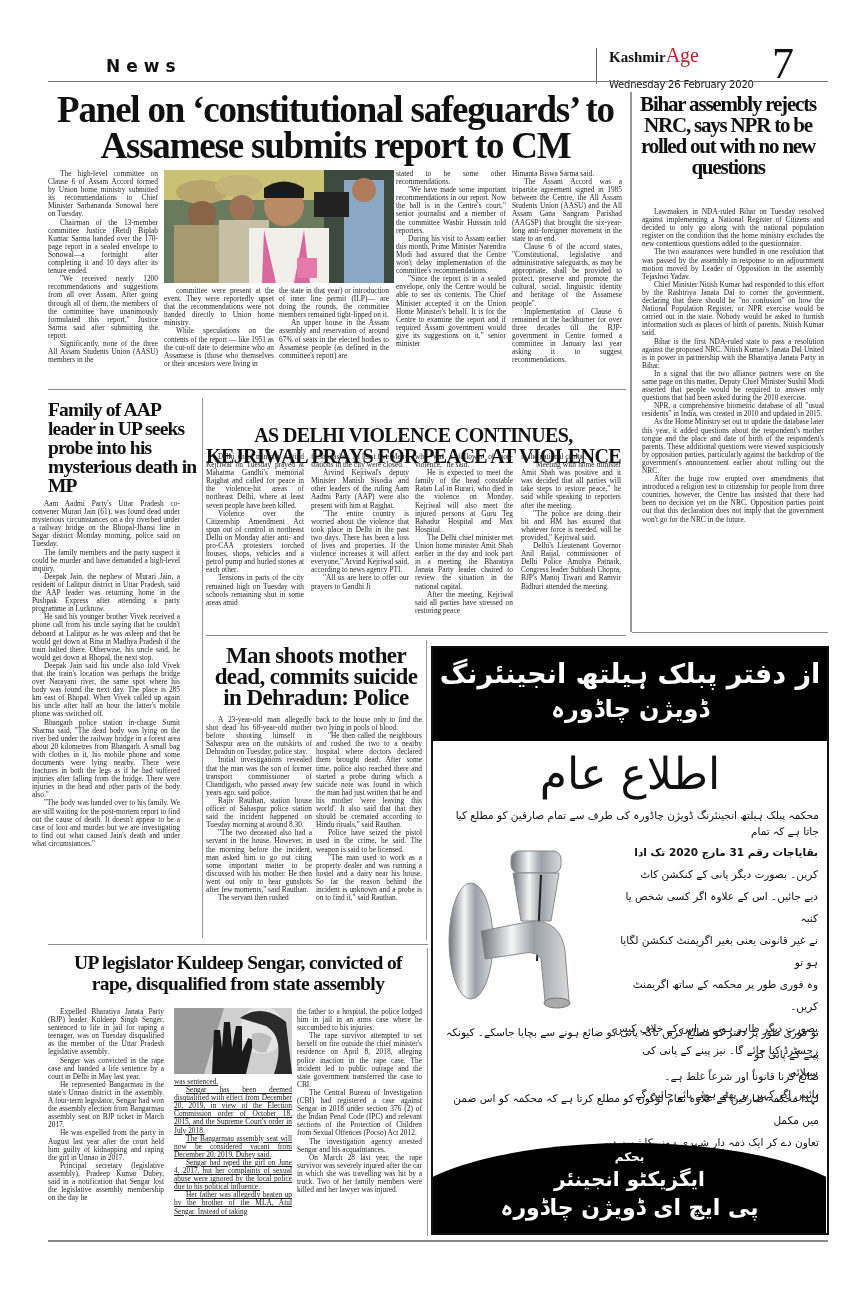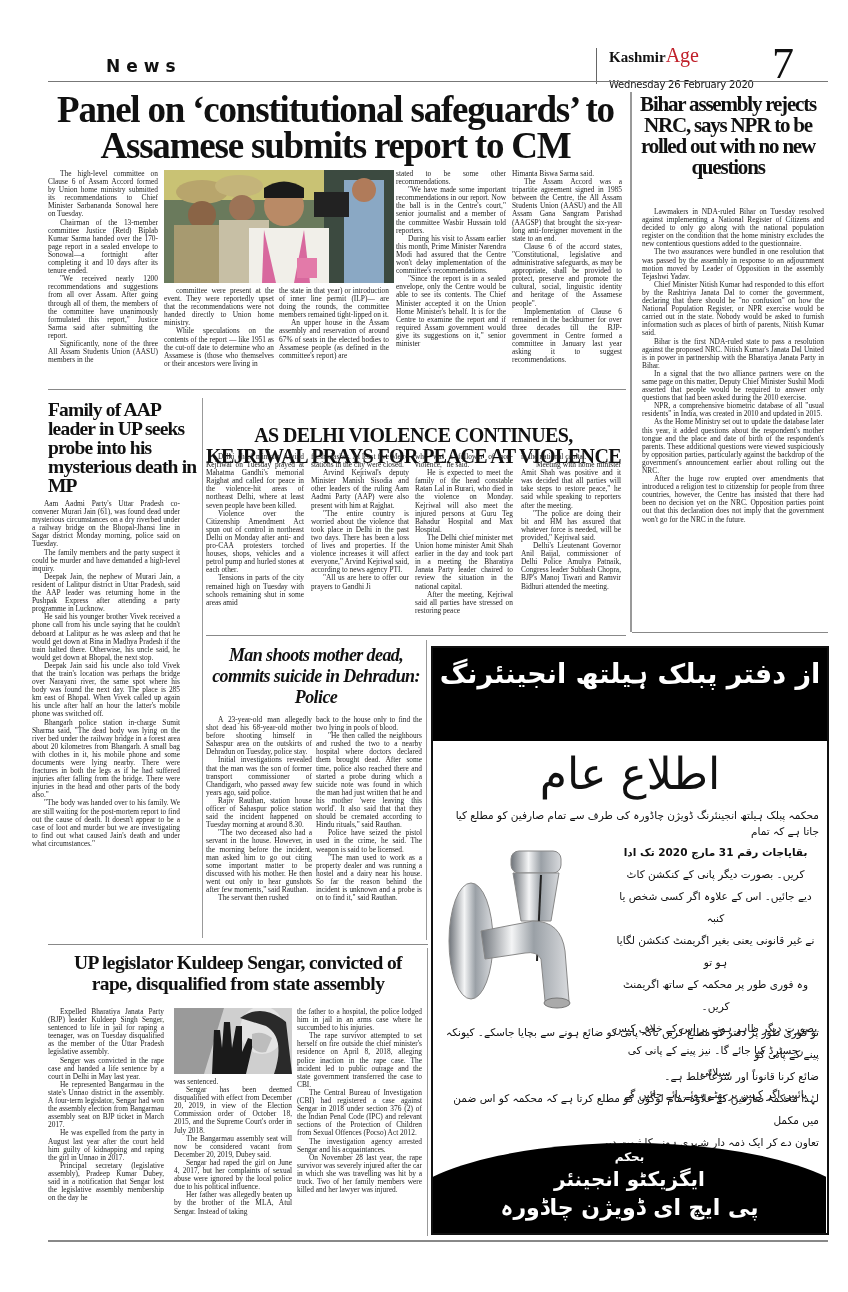--- a/index.html
+++ b/index.html
@@ -145,60 +145,61 @@
   <p>After the meeting, Kejriwal said all parties have stressed on restoring peace</p>
 </div>
 <div class="abs col" style="left:521px; top:453px; width:100px; height:180px;">
   <p style="text-indent:0">in the national capital.</p>
   <p>"Meeting with home minister Amit Shah was positive and it was decided that all parties will take steps to restore peace," he said while speaking to reporters after the meeting.</p>
   <p>"The police are doing their bit and HM has assured that whatever force is needed, will be provided," Kejriwal said.</p>
   <p>Delhi's Lieutenant Governor Anil Baijal, commissioner of Delhi Police Amulya Patnaik, Congress leader Subhash Chopra, BJP's Manoj Tiwari and Ramvir Bidhuri attended the meeting.</p>
 </div>
 <div class="abs hr" style="left:206px; top:635px; width:420px; height:1px;"></div>
 
-<div class="abs headline" style="left:206px; top:645px; width:220px; font-size:18px; line-height:21px; letter-spacing:-0.6px;font-style:italic;">Man shoots mother dead, commits suicide in Dehradun: Police</div>
+<div class="abs headline" style="left:206px; top:645px; width:220px; font-size:23px; line-height:21px; letter-spacing:-0.6px;">Man shoots mother dead, commits suicide in Dehradun: Police</div>
 <div class="abs col" style="left:206px; top:716px; width:106px; height:222px;">
   <p>A 23-year-old man allegedly shot dead his 68-year-old mother before shooting himself in Sahaspur area on the outskirts of Dehradun on Tuesday, police stay.</p>
   <p>Initial investigations revealed that the man was the son of former transport commissioner of Chandigarh, who passed away few years ago, said police.</p>
   <p>Rajiv Rauthan, station house officer of Sahaspur police station said the incident happened on Tuesday morning at around 8.30.</p>
   <p>"The two deceased also had a servant in the house. However, in the morning before the incident, man asked him to go out citing some important matter to be discussed with his mother. He then went out only to hear gunshots after few moments," said Rauthan.</p>
   <p>The servant then rushed</p>
 </div>
 <div class="abs col" style="left:316px; top:716px; width:106px; height:222px;">
   <p style="text-indent:0">back to the house only to find the two lying in pools of blood.</p>
   <p>"He then called the neighbours and rushed the two to a nearby hospital where doctors declared them brought dead. After some time, police also reached there and started a probe during which a suicide note was found in which the man had just written that he and his mother 'were leaving this world'. It also said that that they should be cremated according to Hindu rituals," said Rauthan.</p>
   <p>Police have seized the pistol used in the crime, he said. The weapon is said to be licensed.</p>
   <p>"The man used to work as a property dealer and was running a hostel and a dairy near his house. So far the reason behind the incident is unknown and a probe is on to find it," said Rauthan.</p>
 </div>
 <div class="abs vr" style="left:426px; top:640px; height:300px;"></div>
 
 <div class="abs ad" style="left:431px; top:646px; width:398px; height:589px;">
   <div class="top" style="height:93px; padding-top:8px;">
     <div style="font-size:27px; line-height:36px;">از دفتر پبلک ہیلتھ انجینئرنگ</div>
+    <div style="font-size:24px; line-height:34px;">ڈویژن چاڈورہ</div>
   </div>
   <div class="urdu" style="text-align:center; font-family:'DejaVu Serif', serif; font-size:44px; line-height:58px; margin-top:4px;">اطلاع عام</div>
   <div class="urdu" style="font-size:10.5px; line-height:16px; padding:4px 8px 0 8px; text-align:right;">محکمہ پبلک ہیلتھ انجینئرنگ ڈویژن چاڈورہ کی طرف سے تمام صارفین کو مطلع کیا جاتا ہے کہ تمام</div>
   <div style="position:relative; height:180px;">
     <svg class="abs" style="left:8px; top:2px;" width="170" height="180" viewBox="0 0 170 180">
       <defs>
         <linearGradient id="chrome" x1="0" x2="1">
           <stop offset="0" stop-color="#6e7379"></stop>
           <stop offset="0.35" stop-color="#f4f5f6"></stop>
           <stop offset="0.6" stop-color="#9aa0a6"></stop>
           <stop offset="1" stop-color="#d8dadd"></stop>
         </linearGradient>
       </defs>
       <ellipse cx="30" cy="100" rx="22" ry="58" fill="url(#chrome)" stroke="#888" stroke-width="1"></ellipse>
       <rect x="70" y="10" width="50" height="22" rx="8" fill="url(#chrome)" stroke="#888"></rect>
       <path d="M72 32 L118 32 L110 80 L80 80 Z" fill="url(#chrome)" stroke="#888"></path>
       <line x1="100" y1="34" x2="96" y2="120" stroke="#222" stroke-width="2"></line>
       <path d="M40 90 L92 80 Q120 80 124 110 L128 160 L104 160 L100 118 Q96 110 84 112 L44 118 Z" fill="url(#chrome)" stroke="#888"></path>
       <ellipse cx="116" cy="162" rx="13" ry="5" fill="#aaa" stroke="#777"></ellipse>
     </svg>
-    <div class="abs urdu" style="left:180px; top:2px; width:205px; font-size:10.5px; line-height:22px; text-align:center;">
+    <div class="abs urdu" style="left:180px; top:2px; width:205px; font-size:10.5px; line-height:22px; text-align:right;">
       <div style="font-weight:bold;">بقایاجات رقم 31 مارچ 2020 تک ادا</div>
       <div>کریں۔ بصورت دیگر پانی کے کنکشن کاٹ</div>
       <div>دیے جائیں۔ اس کے علاوہ اگر کسی شخص یا کنبہ</div>
       <div>نے غیر قانونی یعنی بغیر اگریمنٹ کنکشن لگایا ہو تو</div>
       <div>وہ فوری طور پر محکمہ کے ساتھ اگریمنٹ کریں۔</div>
       <div>بصورت دیگر ظاہر ہونے پر اس کے خلاف کیس</div>
       <div>رجسٹرڈ کیا جائے گا۔ نیز پینے کے پانی کی سپلائی</div>
       <div>پائپیں اگر کہیں پر پھٹے ہوئے پائے جائیں گے</div>
     </div>
   </div>
@@ -234,29 +235,29 @@
 <div class="abs photo" style="left:174px; top:1008px; width:118px; height:66px;">
   <svg width="118" height="66" viewBox="0 0 118 66">
     <rect width="118" height="66" fill="#cfcfcf"></rect>
     <path d="M0 0 L50 0 L30 66 L0 66 Z" fill="#9a9a9a"></path>
     <ellipse cx="88" cy="22" rx="22" ry="24" fill="#e4e4e4"></ellipse>
     <path d="M66 10 Q88 -6 112 14 L118 66 L100 66 Q112 30 92 18 Z" fill="#2a2a2a"></path>
     <path d="M38 66 L40 22 L46 22 L48 40 L50 14 L56 14 L58 40 L62 18 L68 18 L68 44 L74 30 L80 32 L72 66 Z" fill="#1a1a1a"></path>
     <path d="M78 26 Q88 22 98 30 L92 44 Q82 46 78 38 Z" fill="#bdbdbd"></path>
   </svg>
 </div>
-<div class="abs col" style="left:174px; top:1078px; width:118px; height:156px;">
+<div class="abs col" style="left:174px; top:1078px; width:118px; height:156px;text-decoration:underline;">
   <p style="text-indent:0">was sentenced.</p>
   <p>Sengar has been deemed disqualified with effect from December 20, 2019, in view of the Election Commission order of October 18, 2015, and the Supreme Court's order in July 2018.</p>
   <p>The Bangarmau assembly seat will now be considered vacant from December 20, 2019, Dubey said.</p>
   <p>Sengar had raped the girl on June 4, 2017, but her complaints of sexual abuse were ignored by the local police due to his political influence.</p>
   <p>Her father was allegedly beaten up by the brother of the MLA, Atul Sengar. Instead of taking</p>
 </div>
 <div class="abs col" style="left:297px; top:1008px; width:125px; height:226px;">
   <p style="text-indent:0">the father to a hospital, the police lodged him in jail in an arms case where he succumbed to his injuries.</p>
   <p>The rape survivor attempted to set herself on fire outside the chief minister's residence on April 8, 2018, alleging police inaction in the rape case. The incident led to public outrage and the state government transferred the case to CBI.</p>
   <p>The Central Bureau of Investigation (CBI) had registered a case against Sengar in 2018 under section 376 (2) of the Indian Penal Code (IPC) and relevant sections of the Protection of Children from Sexual Offences (Pocso) Act 2012.</p>
   <p>The investigation agency arrested Sengar and his acquaintances.</p>
-  <p>On November 28 last year, the rape survivor was severely injured after the car in which she was travelling was hit by a truck. Two of her family members were killed and her lawyer was injured.</p>
+  <p>On March 28 last year, the rape survivor was severely injured after the car in which she was travelling was hit by a truck. Two of her family members were killed and her lawyer was injured.</p>
 </div>
 <div class="abs vr" style="left:427px; top:948px; height:288px;"></div>
 
 <div class="abs hr" style="left:48px; top:1240px; width:780px; height:2px; background:#888;"></div>
 
 </body></html>

